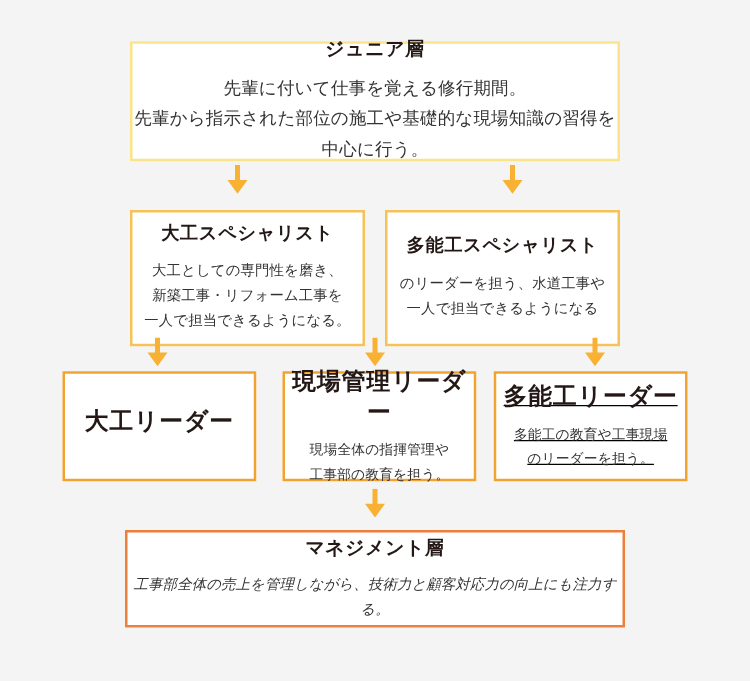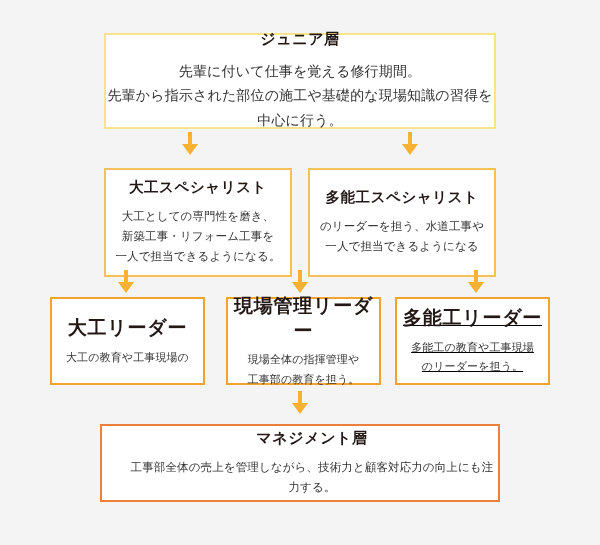--- a/index.html
+++ b/index.html
@@ -97,28 +97,28 @@
     font-size: 11px;
   }
 
   
   .tier4 {
     left: 100px;
     top: 424px;
     width: 400px;
     height: 78px;
     border: 2.5px solid #ed7f3c;
-    padding-left: 24px;
   }
   .tier4 .card-title {
     font-size: 15px;
     margin-bottom: 9px;
   }
   .tier4 .card-desc {
     font-size: 11.5px;
+    font-style: italic;
   }
 
   
   .arrow {
     position: absolute;
     width: 22px;
     height: 24px;
     display: block;
   }
   .arrow svg { display: block; }
@@ -186,21 +186,20 @@
   </span>
   <span class="arrow a-2c">
     <svg width="22" height="24" viewBox="0 0 22 24" aria-hidden="true">
       <path d="M9 0 H13 V12 H19 L11 23 L3 12 H9 Z" fill="#f8b133"></path>
     </svg>
   </span>
 
   <div class="card tier3 c1">
     <div class="card-title">大工リーダー</div>
     <div class="card-desc">
-      <span class="desc-line">大工の教育や工事現場の</span>
     </div>
   </div>
 
   <div class="card tier3 c2">
     <div class="card-title">現場管理リーダー</div>
     <div class="card-desc">
       <span class="desc-line">現場全体の指揮管理や</span>
       <span class="desc-line">工事部の教育を担う。</span>
     </div>
   </div>

